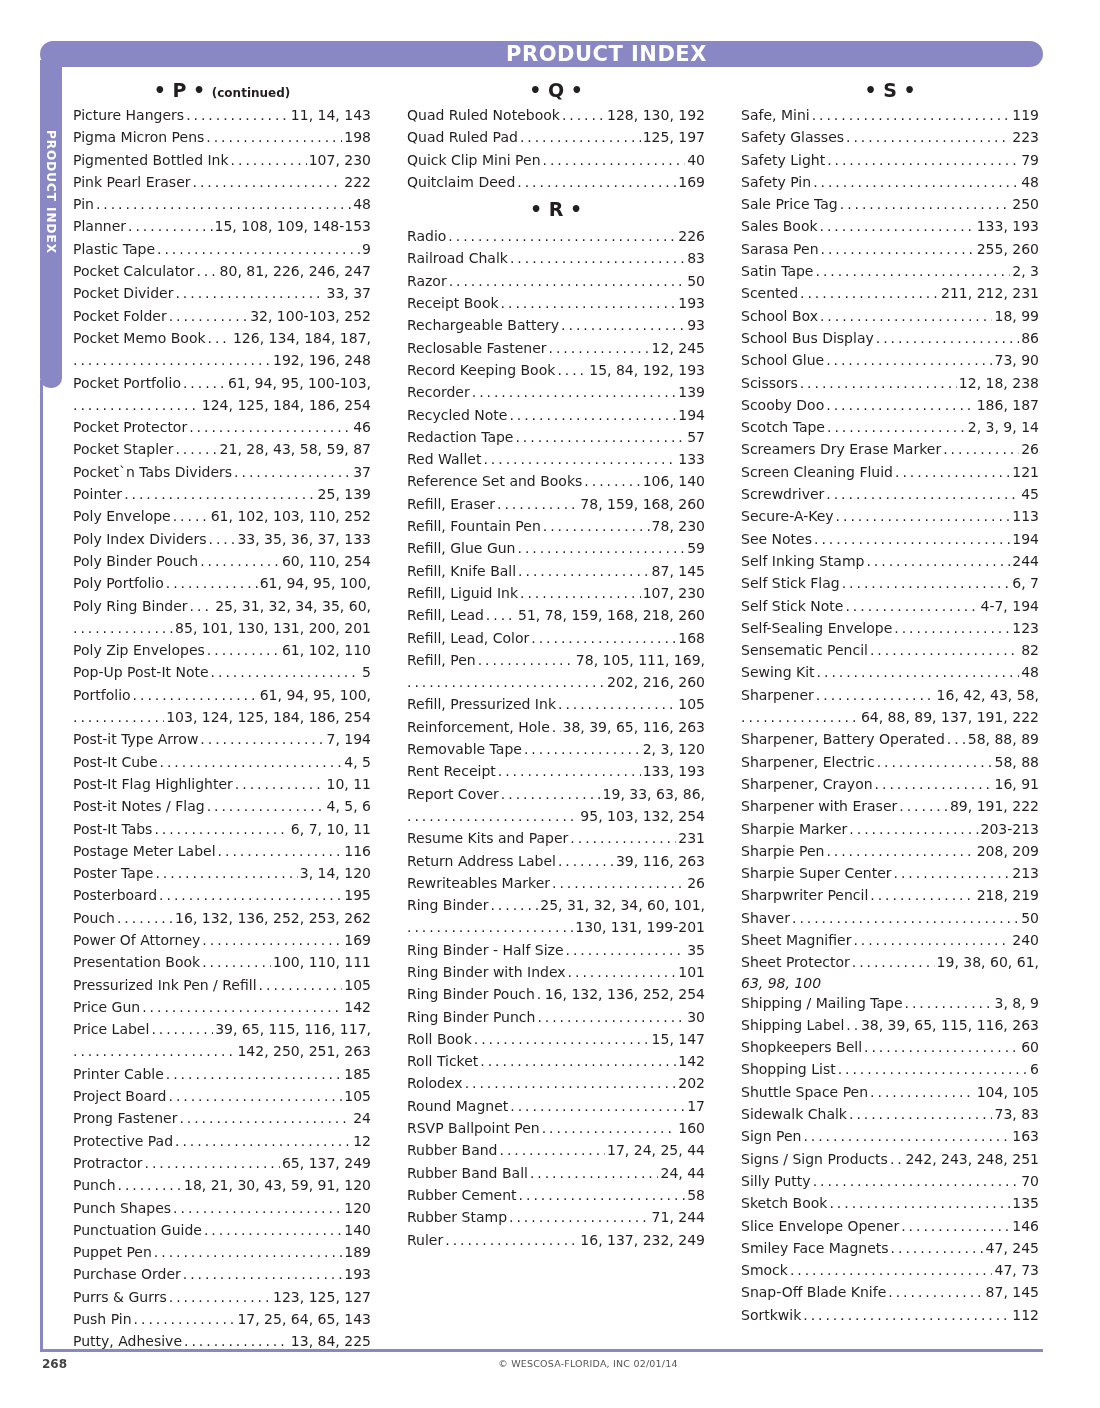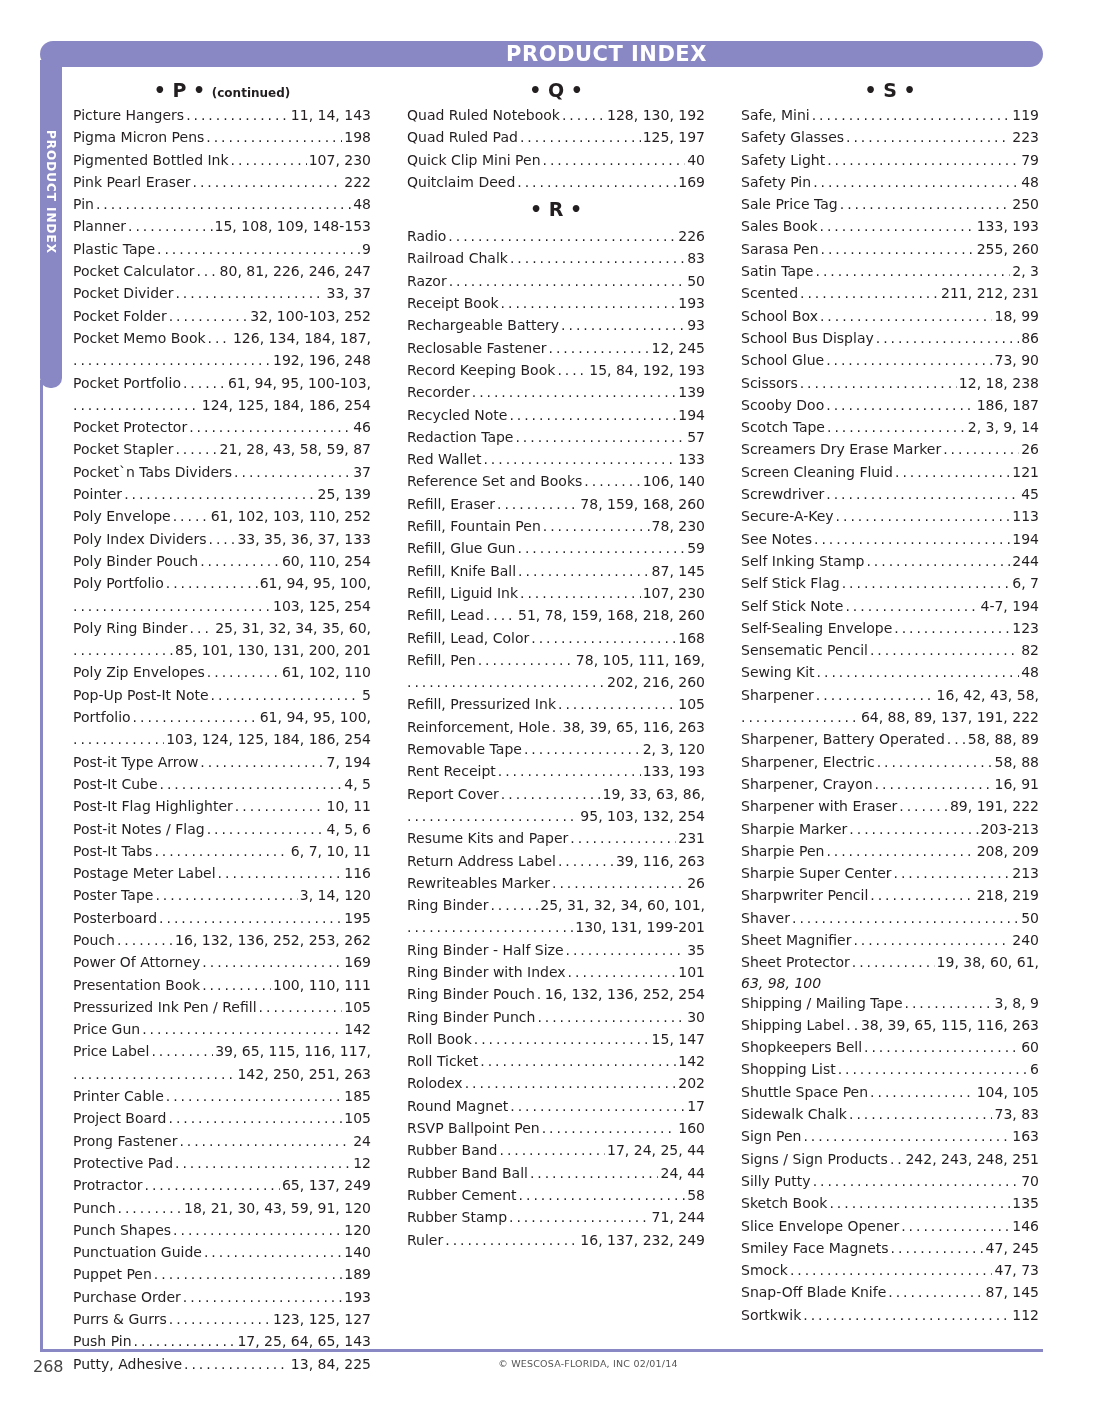--- a/index.html
+++ b/index.html
@@ -14,21 +14,21 @@
                   line-height: 28px; }
 
   .side-tab { position: absolute; left: 40px; top: 60px; width: 22px; height: 328px;
               background: #8a88c4; border-radius: 0 0 10px 10px; }
   .side-label { position: absolute; left: 40px; top: 130px; width: 22px; height: 150px;
                 color: #ffffff; font-weight: bold; font-size: 12px; letter-spacing: 1px;
                 writing-mode: vertical-rl; text-align: left; line-height: 22px; }
   .left-rule { position: absolute; left: 40px; top: 380px; width: 3px; height: 972px; background: #8a88c4; }
   .bottom-rule { position: absolute; left: 40px; top: 1349px; width: 1003px; height: 3px; background: #8a88c4; }
 
-  .page-number { position: absolute; left: 33px; top: 1357px; font-size: 16px; font-weight: normal; color: #444; }
+  .page-number { position: absolute; left: 42px; top: 1357px; font-size: 12px; font-weight: bold; color: #444; }
   .copyright { position: absolute; left: 3px; width: 1100px; top: 1358px; text-align: center;
                font-size: 9.5px; color: #555; letter-spacing: 0.2px; padding-left: 70px; box-sizing: border-box; }
 
   .column { position: absolute; top: 78px; width: 298px; }
   .col-1 { left: 73px; }
   .col-2 { left: 407px; }
   .col-3 { left: 741px; }
 
   .letter-head { text-align: center; font-weight: bold; font-size: 19px; line-height: 24px; height: 26px; color: #231f20; }
   .letter-head .cont { font-size: 12px; font-weight: bold; }
@@ -195,24 +195,20 @@
         <span class="leader"></span>
         <span class="pages">60, 110, 254</span>
       </div>
     </div>
     <div class="entry">
       <div class="row">
         <span class="name">Poly Portfolio</span>
         <span class="leader"></span>
         <span class="pages">61, 94, 95, 100,</span>
       </div>
-      <div class="row cont-line">
-        <span class="leader"></span>
-        <span class="pages">103, 125, 254</span>
-      </div>
     </div>
     <div class="entry">
       <div class="row">
         <span class="name">Poly Ring Binder</span>
         <span class="leader"></span>
         <span class="pages">25, 31, 32, 34, 35, 60,</span>
       </div>
       <div class="row cont-line">
         <span class="leader"></span>
         <span class="pages">85, 101, 130, 131, 200, 201</span>

